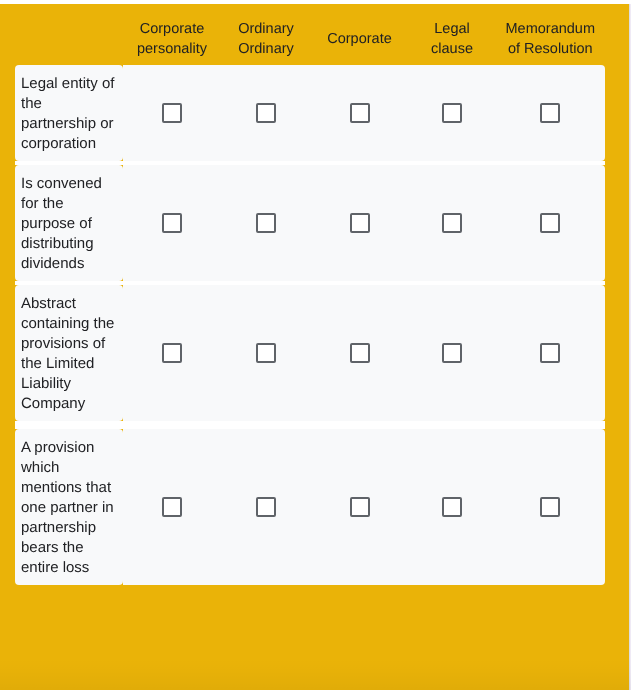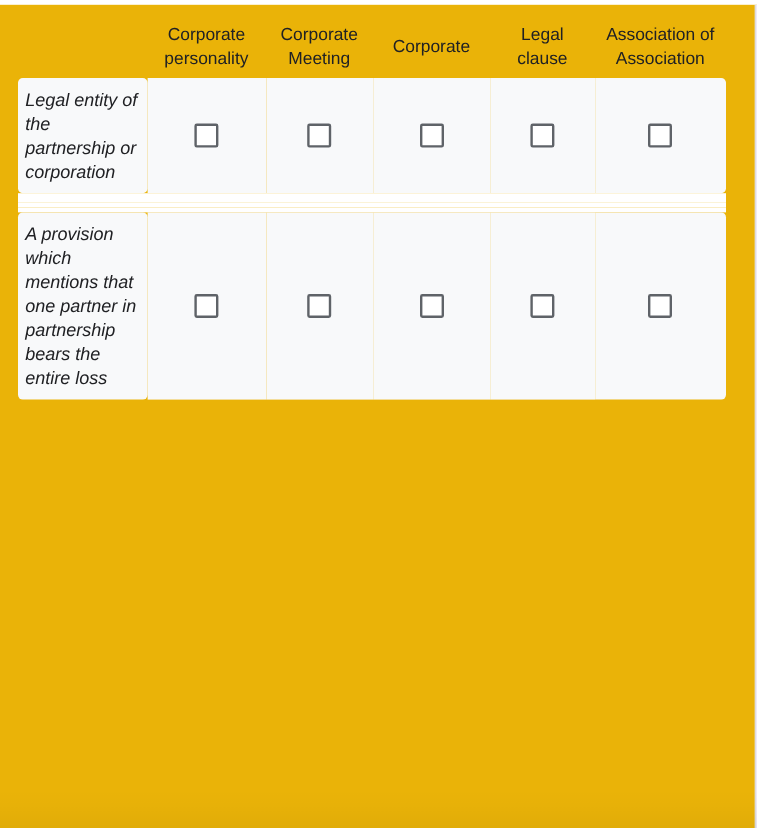--- a/index.html
+++ b/index.html
@@ -57,21 +57,21 @@
     padding: 0;
     vertical-align: middle;
   }
   .row-band td.col-label {
     padding: 9px 5px 7px 6.5px;
     font-size: 15px;
     line-height: 20px;
     color: #202124;
   }
   .row-band td.col-opt { text-align: center; }
-  .row-band td.col-label { border-radius: 4px; font-style: italic; }
+  .row-band td.col-label { border-radius: 4px; }
   .row-band td.c0 { border-radius: 0; }
   .row-band td.c4 { border-radius: 0 4px 4px 0; }
   .row-gap td { height: 4px; padding: 0; background: #fff; line-height: 4px; font-size: 0; }
 
   .cb {
     display: inline-block;
     position: relative;
     width: 20px;
     height: 20px;
     box-sizing: border-box;
@@ -102,38 +102,54 @@
 </style>
 </head>
 <body>
 
 <div class="grid-wrap">
   <table class="grid-table">
     <tbody>
       <tr class="hdr-row">
         <td class="col-label"></td>
         <td class="col-opt c0">Corporate personality</td>
-        <td class="col-opt c1">Corporate Meeting</td>
+        <td class="col-opt c1">Ordinary Ordinary</td>
         <td class="col-opt c2">Corporate</td>
         <td class="col-opt c3">Legal clause</td>
-        <td class="col-opt c4">Association of Association</td>
+        <td class="col-opt c4">Memorandum of Resolution</td>
       </tr>
     <tr class="row-band">
           <td class="col-label">Legal entity of the partnership or corporation</td>
           <td class="col-opt c0"><span class="cb"></span></td>
           <td class="col-opt c1"><span class="cb"></span></td>
           <td class="col-opt c2"><span class="cb"></span></td>
           <td class="col-opt c3"><span class="cb"></span></td>
           <td class="col-opt c4"><span class="cb"></span></td>
         </tr>
         <tr class="row-gap">
           <td colspan="6"></td>
         </tr>
+        <tr class="row-band">
+          <td class="col-label">Is convened for the purpose of distributing dividends</td>
+          <td class="col-opt c0"><span class="cb"></span></td>
+          <td class="col-opt c1"><span class="cb"></span></td>
+          <td class="col-opt c2"><span class="cb"></span></td>
+          <td class="col-opt c3"><span class="cb"></span></td>
+          <td class="col-opt c4"><span class="cb"></span></td>
+        </tr>
         <tr class="row-gap">
           <td colspan="6"></td>
+        </tr>
+        <tr class="row-band">
+          <td class="col-label">Abstract containing the provisions of the Limited Liability Company</td>
+          <td class="col-opt c0"><span class="cb"></span></td>
+          <td class="col-opt c1"><span class="cb"></span></td>
+          <td class="col-opt c2"><span class="cb"></span></td>
+          <td class="col-opt c3"><span class="cb"></span></td>
+          <td class="col-opt c4"><span class="cb"></span></td>
         </tr>
         <tr class="row-gap">
           <td colspan="6"></td>
         </tr>
         <tr class="row-gap">
           <td colspan="6"></td>
         </tr>
         <tr class="row-band">
           <td class="col-label">A provision which mentions that one partner in partnership bears the entire loss</td>
           <td class="col-opt c0"><span class="cb"></span></td>

